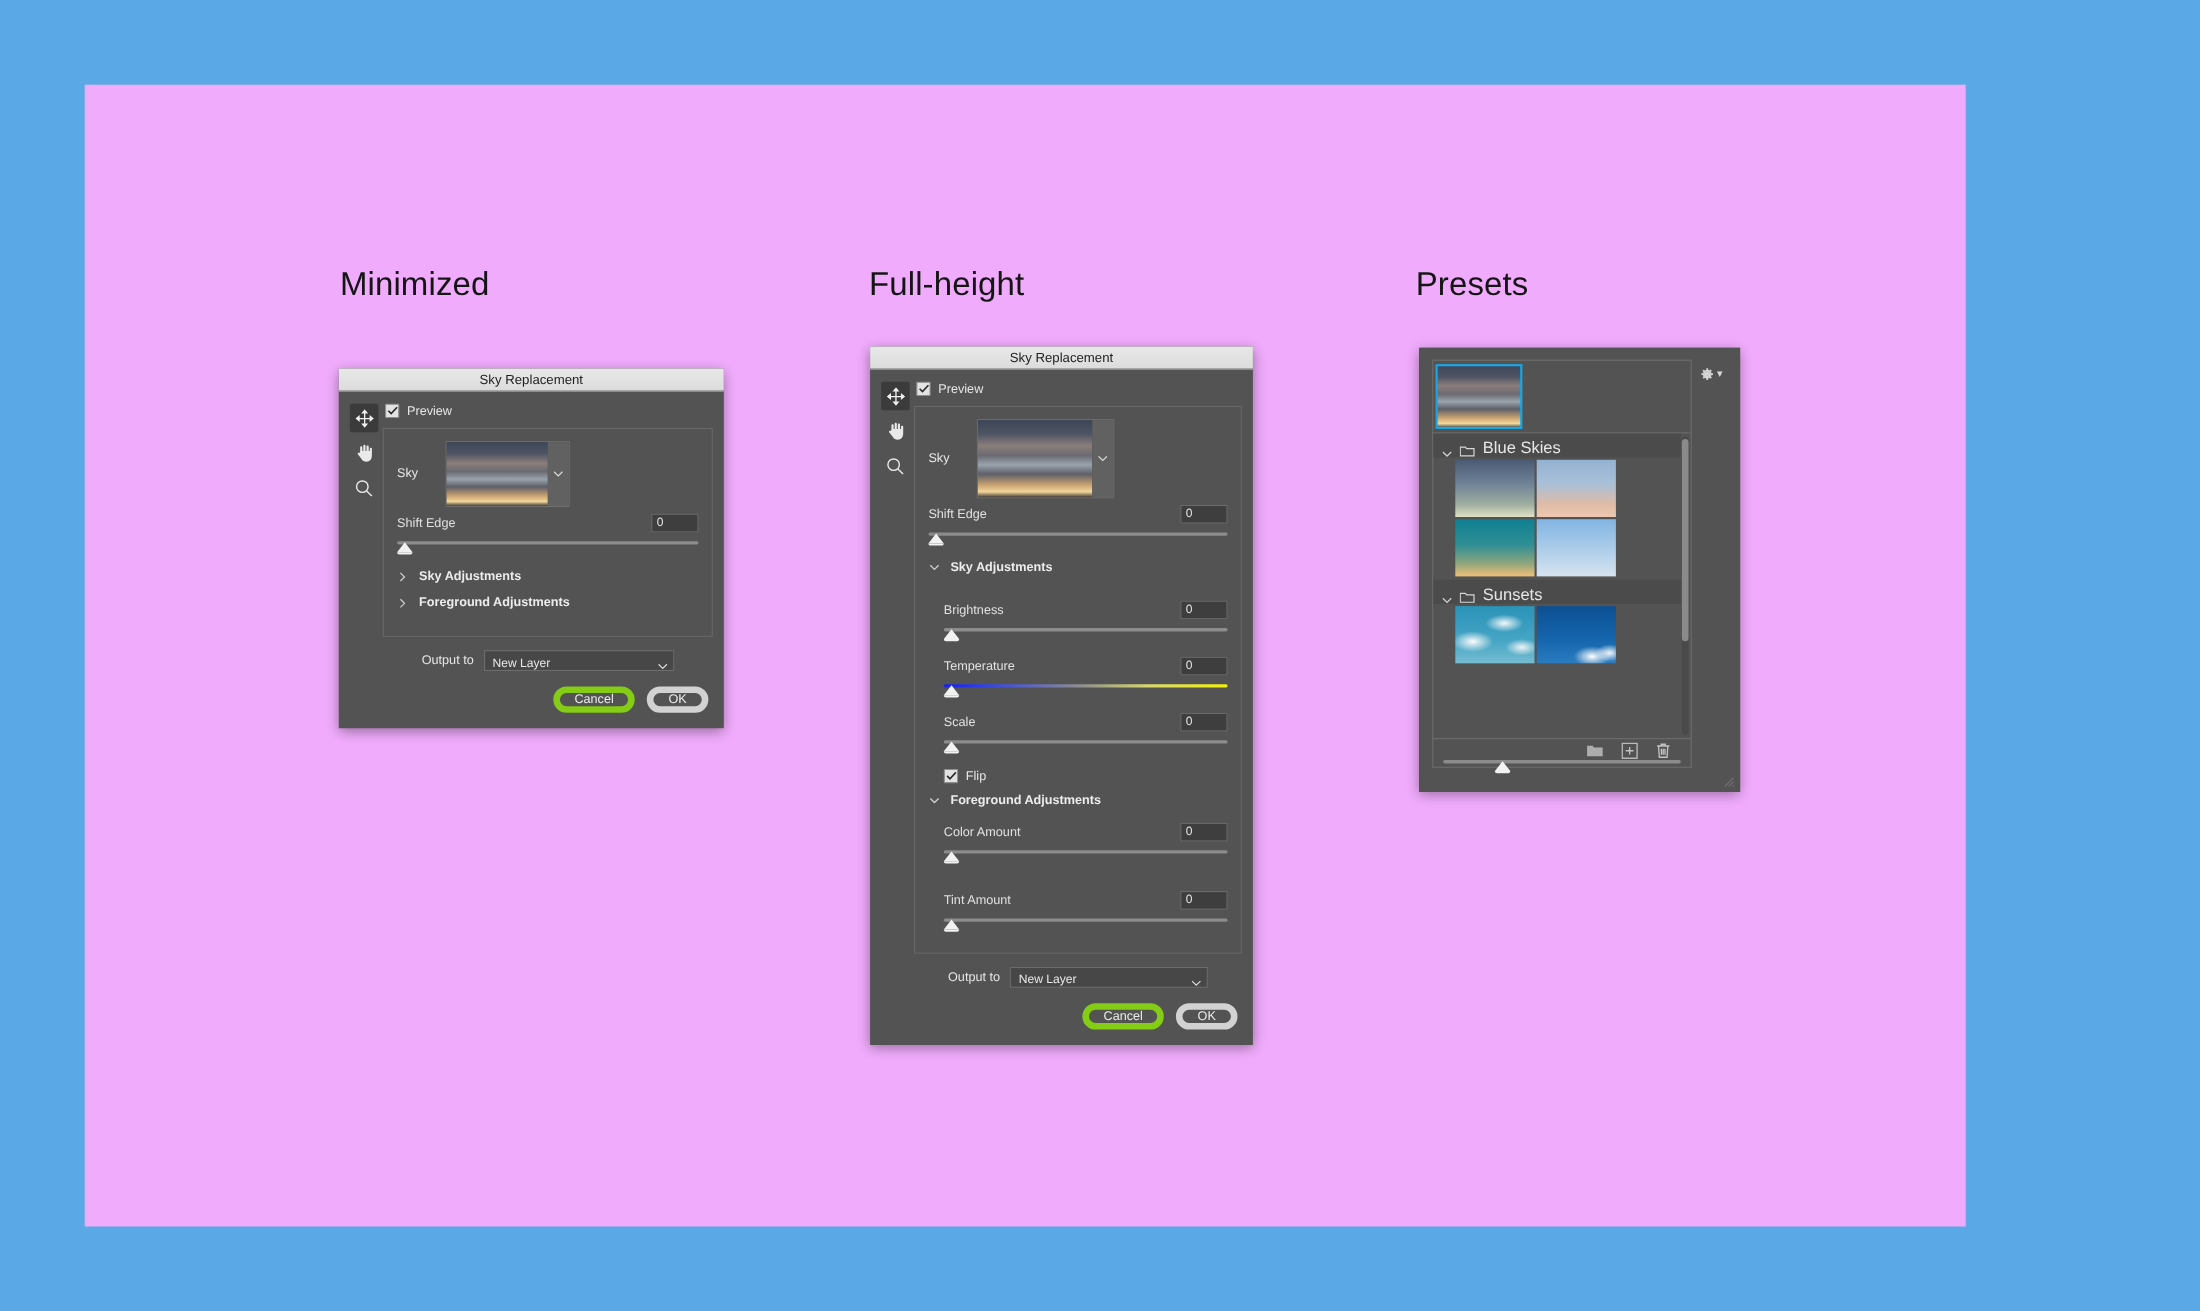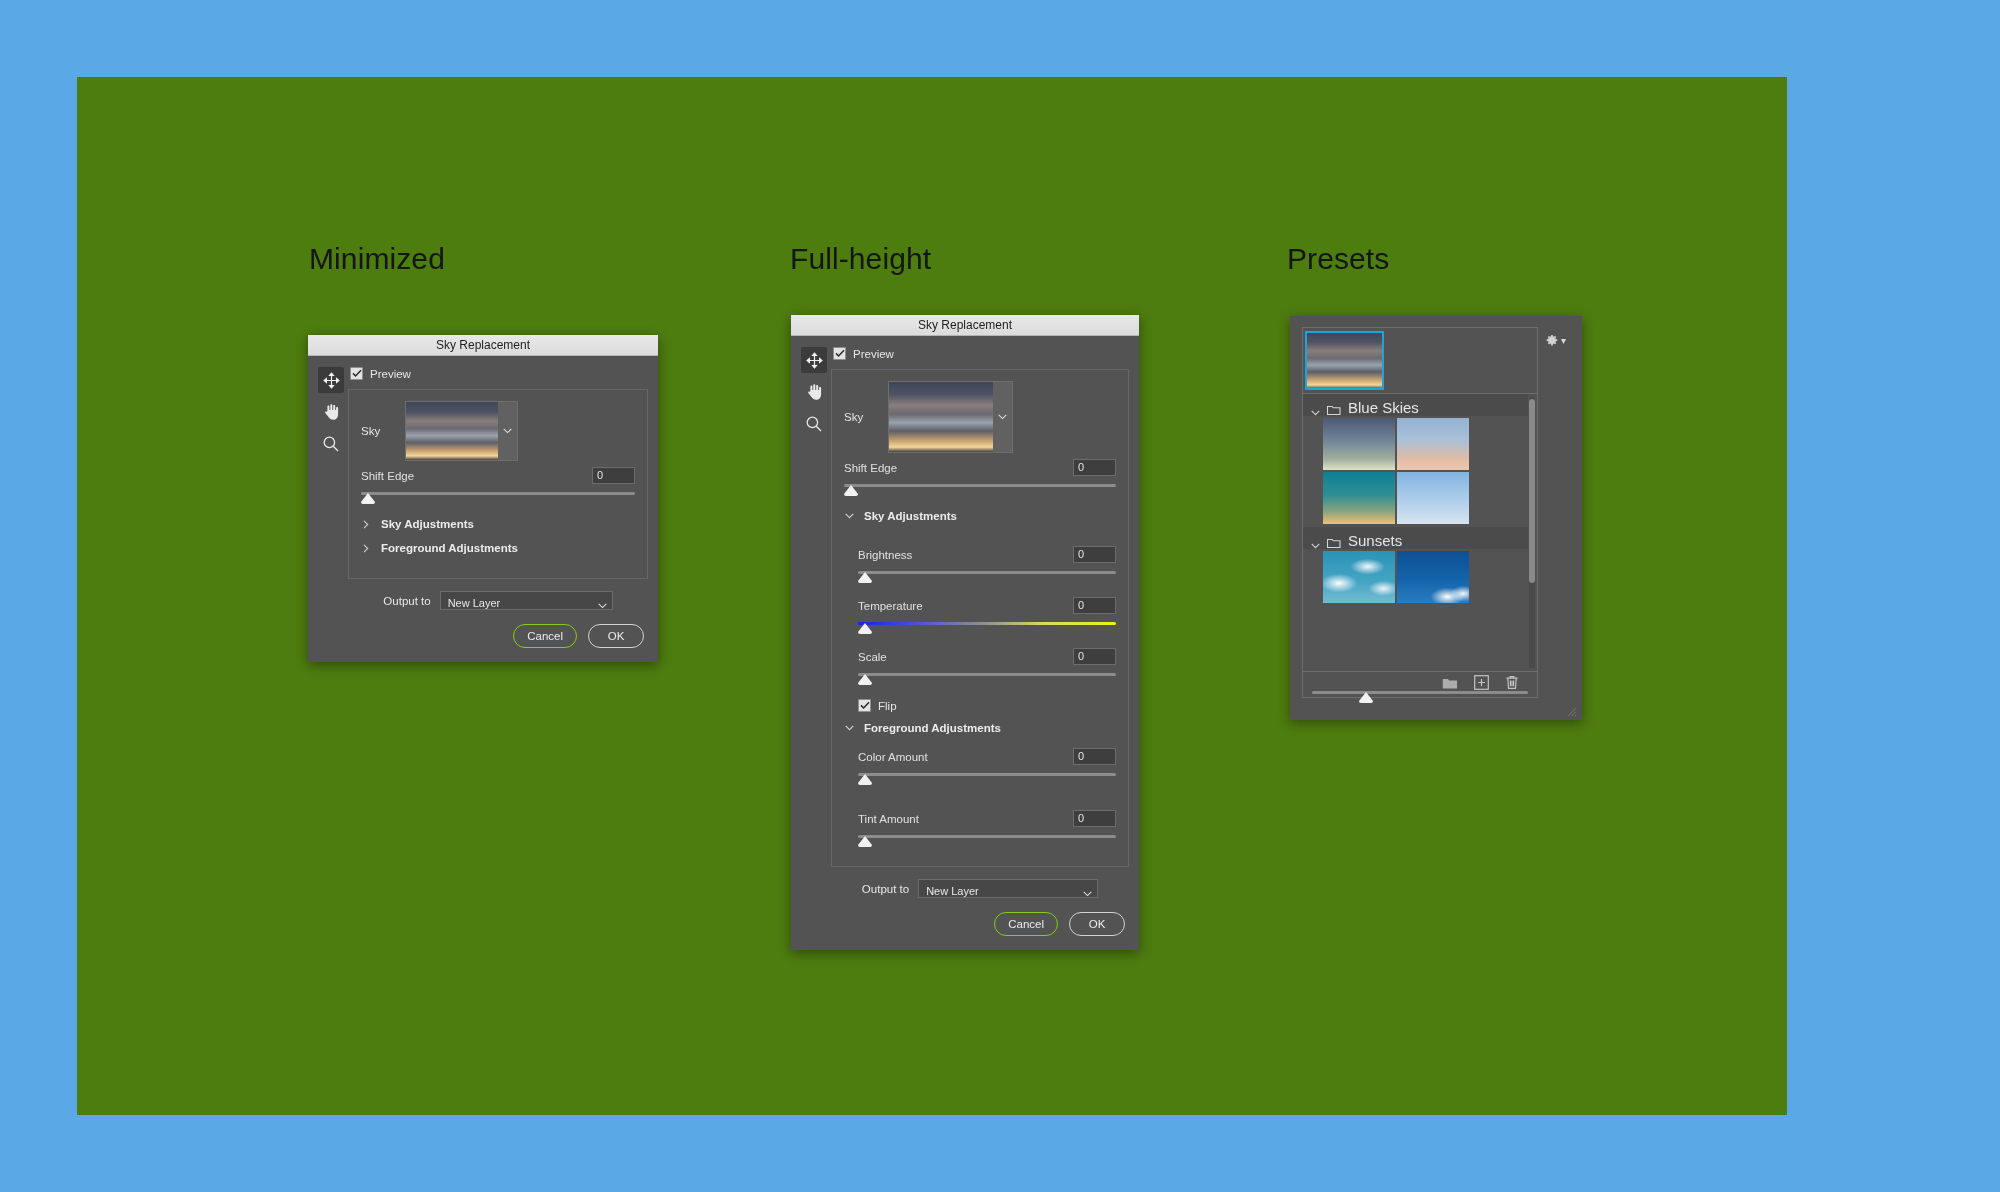--- a/index.html
+++ b/index.html
@@ -6,21 +6,21 @@
   html, body {
     width: 2000px; height: 1192px;
     background: #5aa9e6;
     font-family: "Liberation Sans", sans-serif;
     overflow: hidden;
   }
   .canvas { position: relative; width: 2000px; height: 1192px; background: #5aa9e6; }
   .slide {
     position: absolute; left: 77px; top: 77px;
     width: 1710px; height: 1038px;
-    background: #4d7c0f;
+    background: #f0abfc;
   }
   .col-title {
     position: absolute;
     font-size: 30px;
     font-weight: 400;
     color: #151515;
     letter-spacing: .1px;
     white-space: nowrap;
     font-family: "Liberation Sans", sans-serif;
   }
@@ -117,21 +117,21 @@
   .out-row { display: flex; align-items: center; justify-content: center; gap: 9px; margin: 12px 0 0 0; }
   .out-label { font-size: 11.5px; color: #e6e6e6; }
   .out-select {
     height: 19px; background: #474747; border: 1px solid #6c6c6c;
     display: flex; align-items: flex-end; justify-content: space-between;
     padding: 0 5px 0 7px; font-size: 11px; color: #e8e8e8;
   }
   .btn-row { display: flex; justify-content: flex-end; gap: 11px; padding: 14px 4px 14px 0; }
   .pbtn {
     min-width: 56px; height: 24px; border-radius: 12px;
-    border: 1px solid #84cc16; background: #535353;
+    border: 6px solid #84cc16; background: #535353;
     color: #ececec; font-size: 11.5px;
     display: flex; align-items: center; justify-content: center;
     padding: 0 13px;
   }
   .pbtn.primary { border-color: #d2d2d2; }
 
   
   .presets-panel {
     position: absolute; left: 1213px; top: 239px;
     width: 292px; height: 404px;

